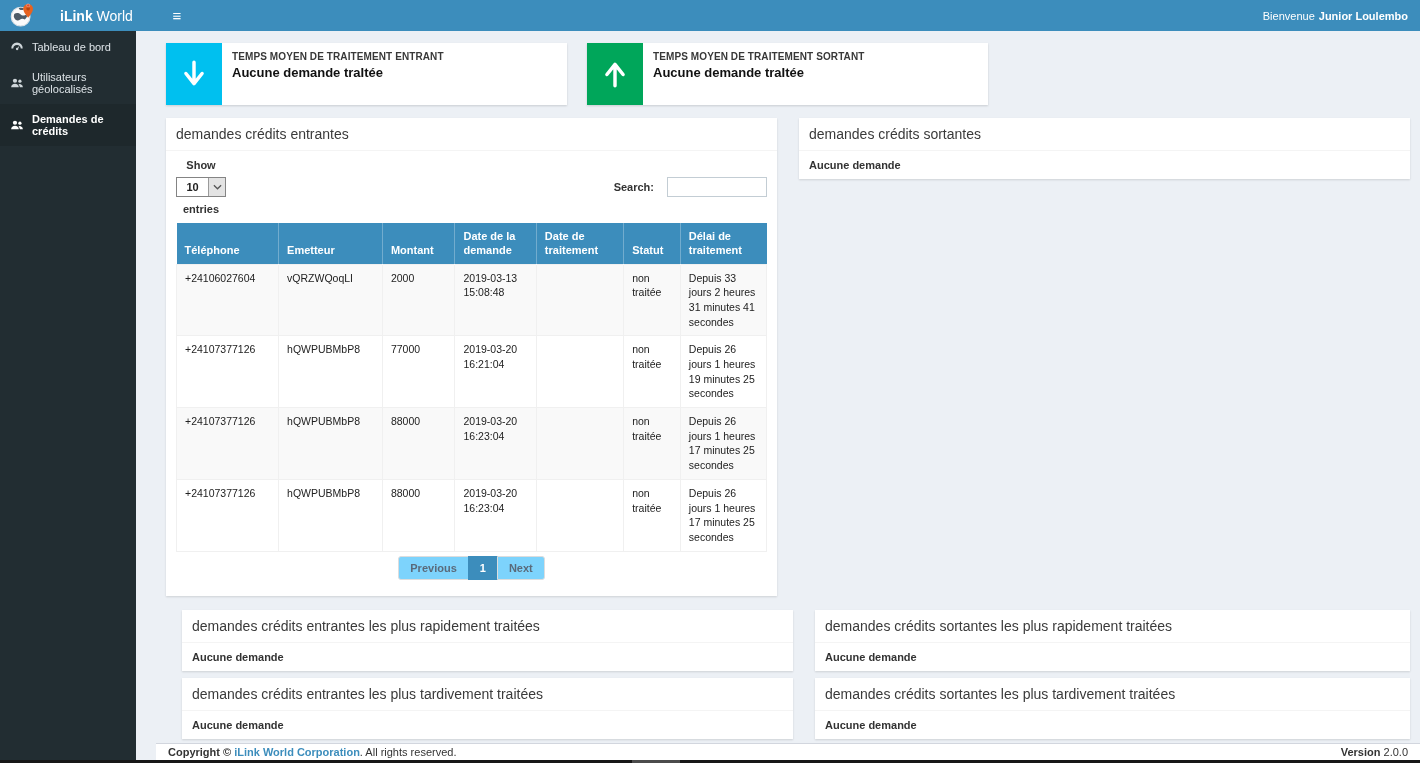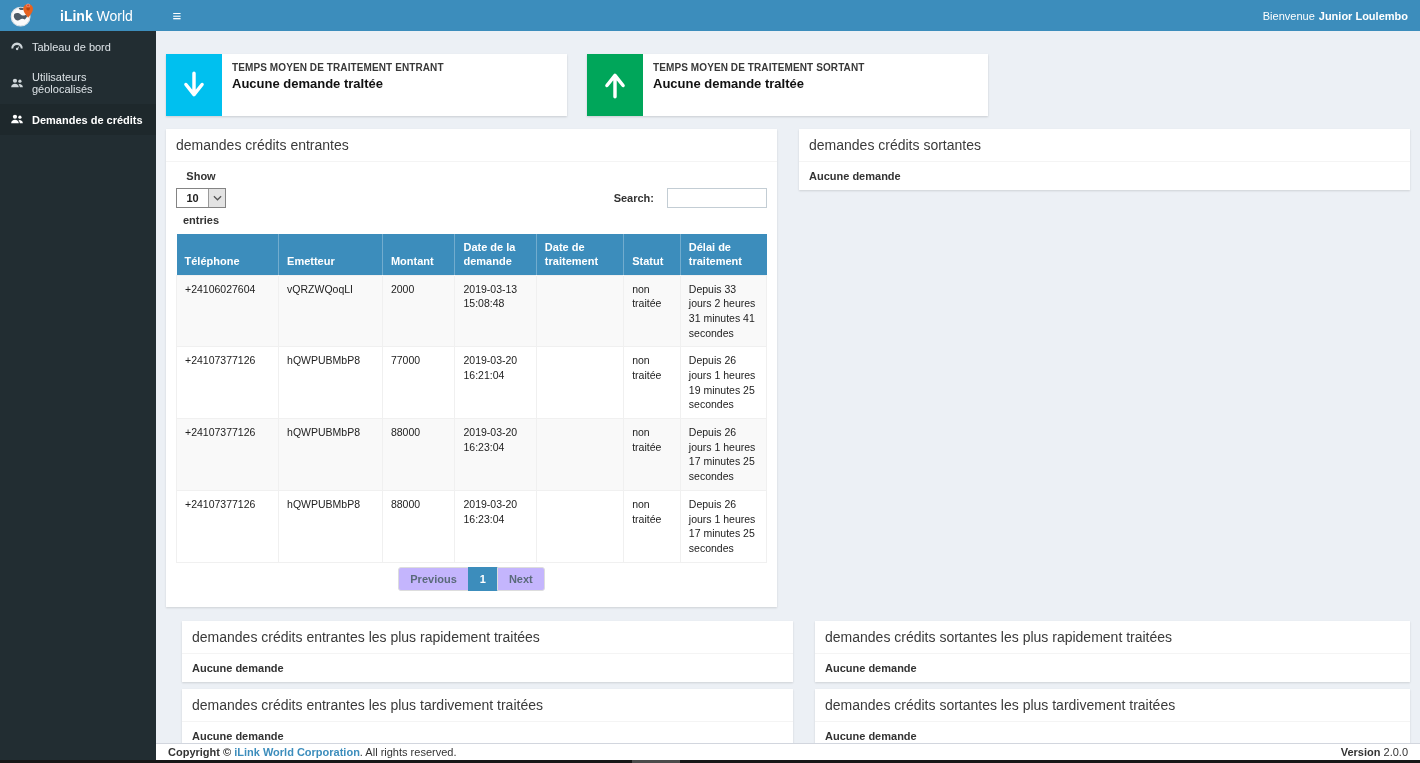--- a/index.html
+++ b/index.html
@@ -9,28 +9,28 @@
 
   
   .navbar { position:absolute; top:0; left:0; width:100%; height:31px; background:#3c8dbc; display:flex; align-items:stretch; z-index:5; }
   .logo { width:156px; display:flex; align-items:center; padding-left:9px; gap:24px; background:#3c8dbc; }
   .brand { color:#fff; font-size:14px; white-space:nowrap; }
   .brand b { font-weight:700; }
   .hamburger { width:42px; display:flex; align-items:center; justify-content:center; color:#fff; font-size:15px; cursor:pointer; }
   .welcome { margin-left:auto; display:flex; align-items:center; padding-right:12px; color:#fff; font-size:11px; gap:4px; }
 
   
-  .sidebar { position:absolute; top:31px; left:0; width:156px; height:732px; background:#222d32; }
+  .sidebar { position:absolute; top:31px; left:0; width:136px; height:732px; background:#222d32; }
   .side-item { display:flex; align-items:center; gap:8px; padding:9px 10px; font-size:11px; color:#dde3e7; cursor:pointer; }
   .side-item .sicon { width:14px; height:13px; display:inline-flex; color:#cfd6da; flex:none; }
   .side-item.active { background:#1e282c; color:#fff; font-weight:700; }
   .side-item.active .sicon { color:#fff; }
 
   
-  .main { position:absolute; left:156px; top:31px; width:1264px; height:712px; padding:23px 10px; overflow:hidden; }
+  .main { position:absolute; left:156px; top:31px; width:1264px; height:712px; padding:12px 10px; overflow:hidden; }
 
   
   .stat-row { display:flex; gap:20px; margin-bottom:13px; }
   .stat-box { width:401px; height:62px; background:#fff; display:flex; box-shadow:0 1px 2px rgba(0,0,0,.15); }
   .stat-icon { width:56px; height:62px; display:flex; align-items:center; justify-content:center; flex:none; }
   .stat-icon.aqua { background:#00c0ef; }
   .stat-icon.green { background:#00a65a; }
   .stat-text { padding:8px 10px; overflow:hidden; }
   .stat-title { font-size:10px; font-weight:700; color:#383838; letter-spacing:.1px; }
   .stat-value { font-size:13px; font-weight:700; color:#111; margin-top:3px; }
@@ -57,21 +57,21 @@
   
   table.dt { width:100%; border-collapse:collapse; table-layout:fixed; }
   table.dt th { background:#3c8dbc; color:#fff; font-size:11px; font-weight:700; text-align:left; padding:6px 8px; vertical-align:bottom; border-right:1px solid rgba(255,255,255,.28); cursor:pointer; line-height:1.3; }
   table.dt th:last-child { border-right:none; }
   table.dt td { font-size:10.5px; color:#222; padding:6px 8px; vertical-align:top; border:1px solid #f0f0f0; line-height:1.4; word-wrap:break-word; }
   table.dt tr.odd td { background:#f9f9f9; }
   table.dt tr.even td { background:#fff; }
 
   .dt-info { font-size:11px; font-weight:700; color:#333; margin:8px 0 4px; }
   .dt-paginate { display:flex; justify-content:center; margin:4px 0 8px; }
-  .page-btn { font-size:11px; font-weight:700; color:#5a6a7a; background:#c4b5fd; border:1px solid #ddd; padding:5px 11px; margin-left:-1px; cursor:pointer; }
+  .page-btn { font-size:11px; font-weight:700; color:#5a6a7a; background:#7dd3fc; border:1px solid #ddd; padding:5px 11px; margin-left:-1px; cursor:pointer; }
   .page-btn.first { border-radius:3px 0 0 3px; margin-left:0; }
   .page-btn.last { border-radius:0 3px 3px 0; }
   .page-btn.current { background:#3c8dbc; border-color:#3c8dbc; color:#fff; }
 
   
   .bottom-grid { display:grid; grid-template-columns:611px 1fr; gap:7px 22px;margin-left:16px; }
 
   
   .footer { position:absolute; left:156px; right:0; bottom:3px; height:17px; background:#fff; border-top:1px solid #d2d6de; display:flex; justify-content:space-between; align-items:center; padding:0 12px; font-size:11px; color:#333; }
   .footer a { color:#3c8dbc; font-weight:700; text-decoration:none; cursor:pointer; }

